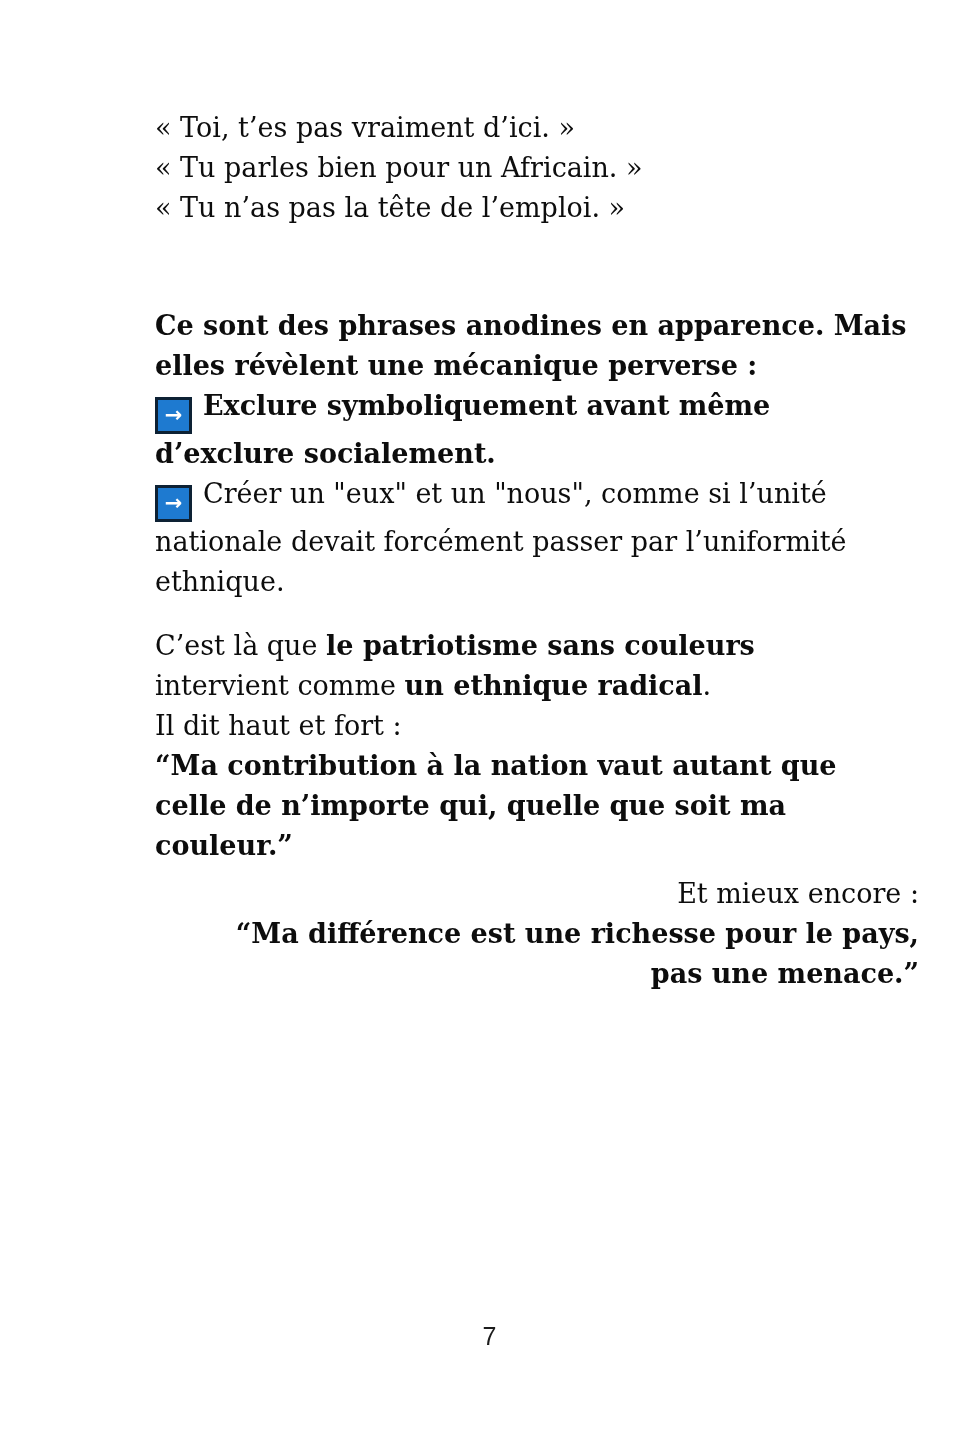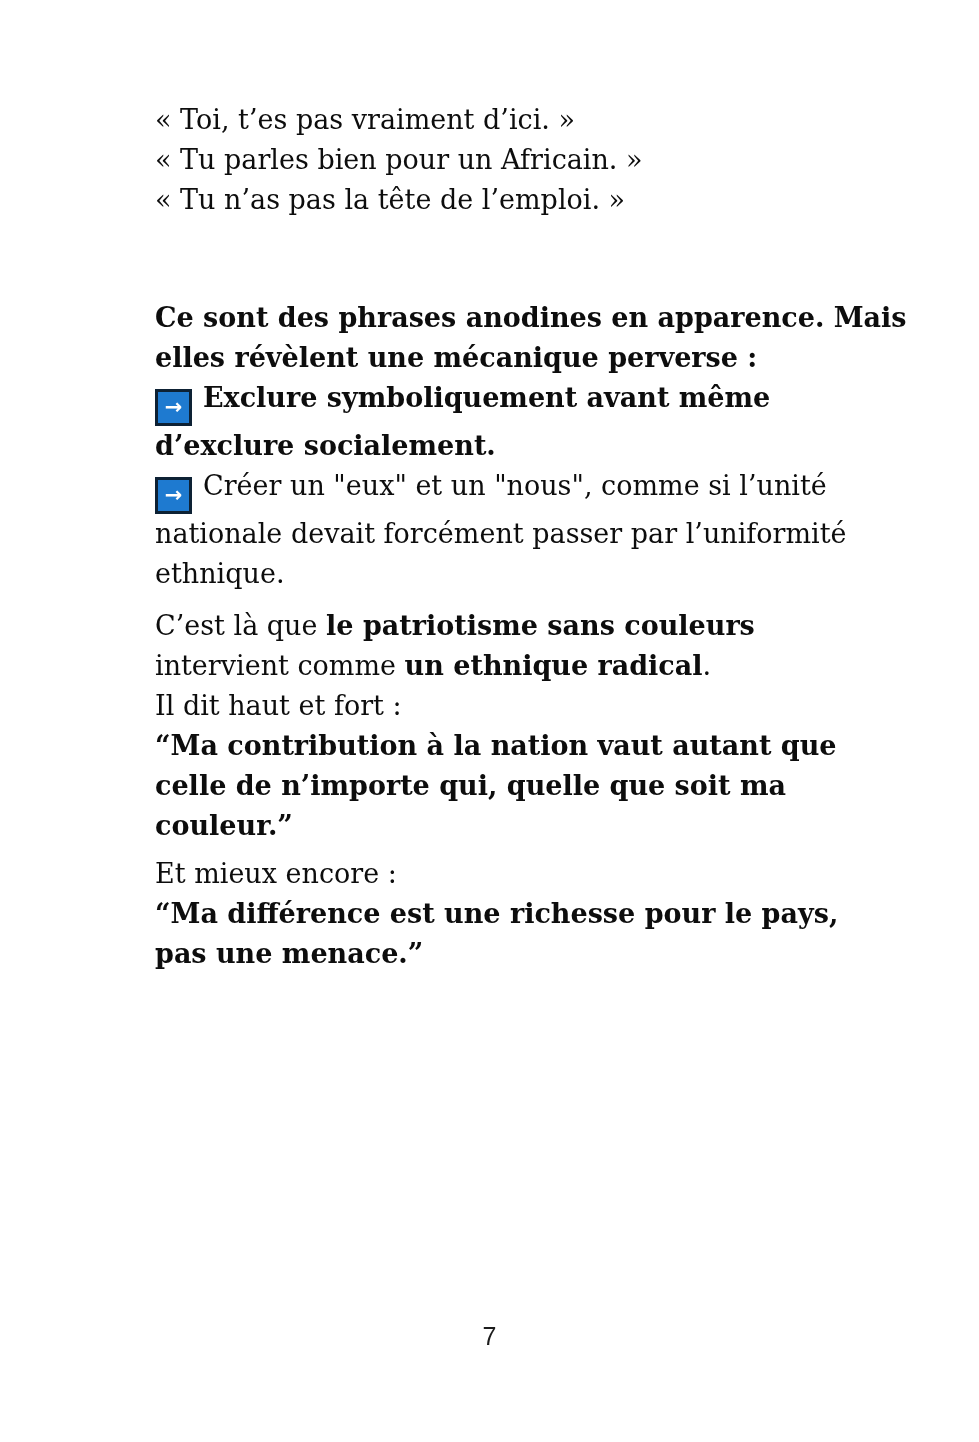--- a/index.html
+++ b/index.html
@@ -11,44 +11,45 @@
     width: 979px;
     height: 1442px;
     position: relative;
     font-family: "DejaVu Serif", "Liberation Serif", serif;
     color: #0d0d0d;
     overflow: hidden;
   }
   .content {
     position: absolute;
     left: 155px;
-    top: 100px;
+    top: 108px;
     width: 764px;
     font-size: 27px;
     line-height: 40px;
   }
   .quote-block {
     margin: 0;
   }
   .quote-line {
     white-space: pre;
   }
   p.para {
     margin: 0;
     white-space: pre-line;
   }
   p.intro {
     margin-top: 78px;
     font-weight: bold;
   }
   p.spaced {
-    margin-top: 12px;
+    margin-top: 24px;
   }
   p.spaced-small {
     margin-top: 8px;
+    text-align: right;
   }
   strong {
     font-weight: bold;
   }
   .arrow-box {
     display: inline-block;
     box-sizing: border-box;
     width: 37px;
     height: 37px;
     background: #1e7ad0;

